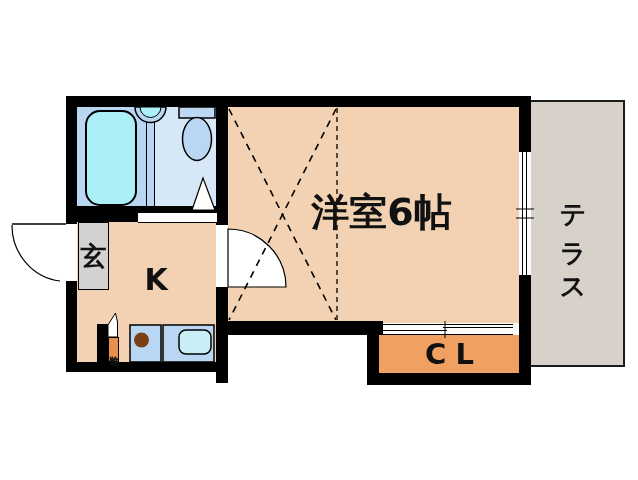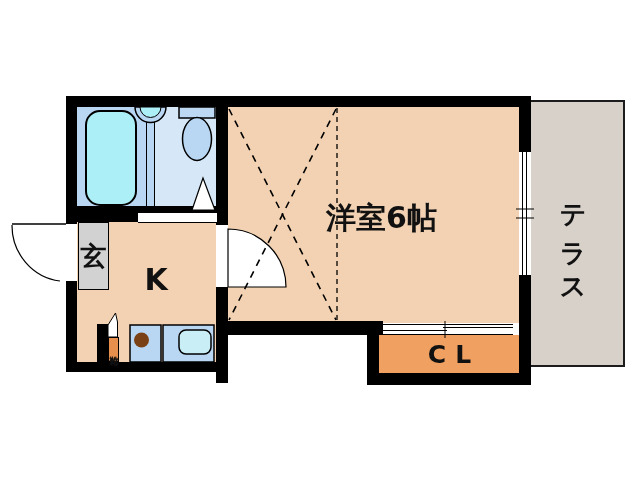--- a/index.html
+++ b/index.html
@@ -95,17 +95,17 @@
       <line x1="516" y1="218" x2="534" y2="218" stroke-width="1"></line>
 
       <line x1="383" y1="330.5" x2="447" y2="330.5" stroke-width="1"></line>
       <line x1="443" y1="327.5" x2="513" y2="327.5" stroke-width="1"></line>
       <line x1="445" y1="321" x2="445" y2="338" stroke-width="1"></line>
     </g>
   </svg>
 
   <div class="label" style="left:78px;top:222px;width:31px;height:68px;font-size:26px;">玄</div>
   <div class="label" style="left:126px;top:258px;width:60px;height:42px;font-size:30px;">K</div>
-  <div class="label" style="left:299px;top:196px;width:165px;height:44px;font-size:30px;">洋室6帖</div>
-  <div class="label" style="left:379px;top:335px;width:141px;height:38px;font-size:25px;letter-spacing:9px;padding-left:9px;box-sizing:border-box;">CL</div>
+  <div class="label" style="left:299px;top:190px;width:165px;height:44px;font-size:38px;">洋室6帖</div>
+  <div class="label" style="left:379px;top:335px;width:141px;height:38px;font-size:29px;letter-spacing:9px;padding-left:9px;box-sizing:border-box;">CL</div>
   <div class="label vtext" style="left:104px;top:337px;width:19px;height:25px;font-size:9px;font-weight:600;letter-spacing:1px;">靴箱</div>
 
 </div>
 
 </body></html>

